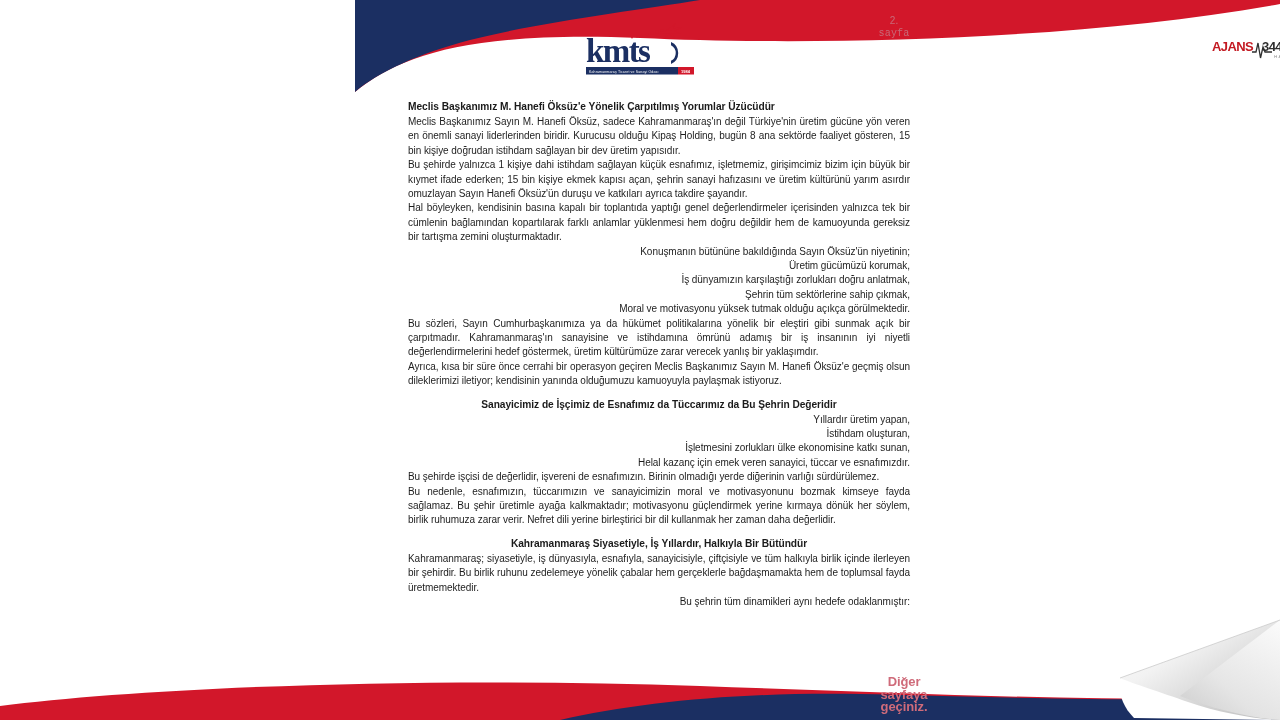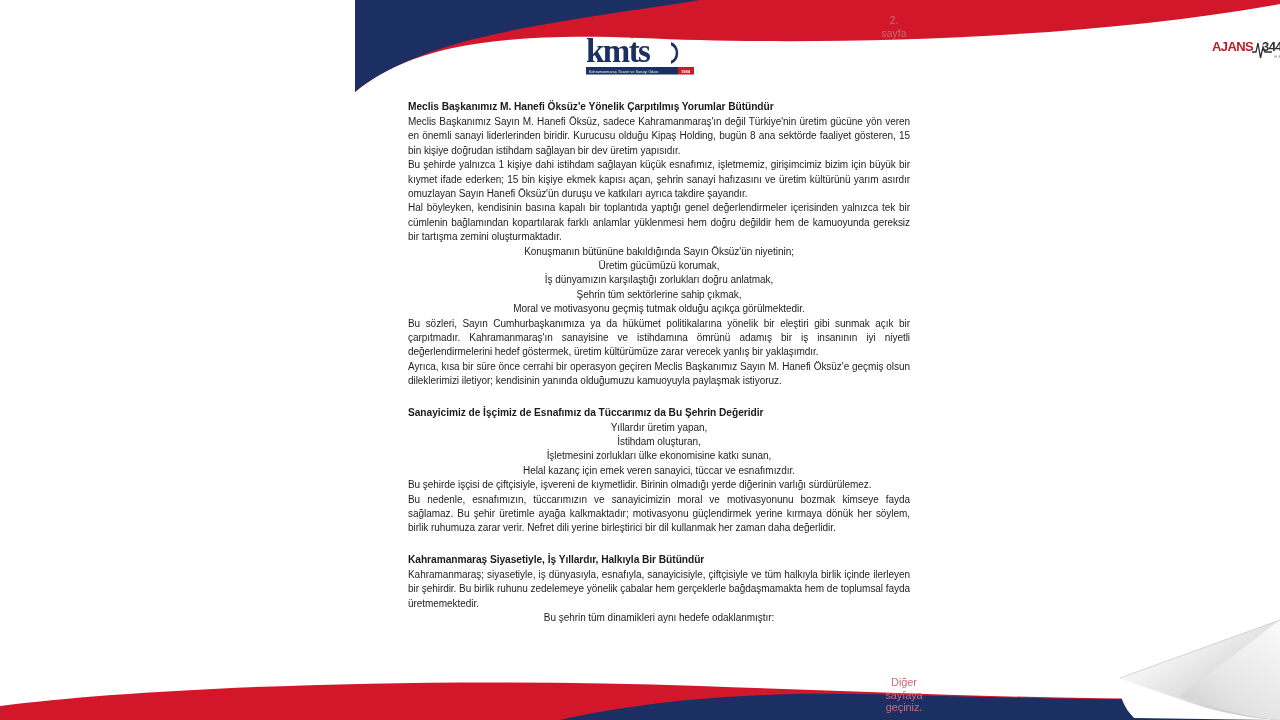--- a/index.html
+++ b/index.html
@@ -35,21 +35,21 @@
     left: 862px;
     top: 14px;
     width: 64px;
     text-align: center;
     color: #c86a78;
     font-size: 10px;
     line-height: 13px;
     letter-spacing: .2px;
   }
   #page-number .num { display: block; }
-  #page-number .word { display: block; }
+  #page-number .word { display: block; font-family: Liberation Mono, monospace; }
 
   
   #logo-kmtso {
     position: absolute;
     left: 576px;
     top: 20px;
     width: 128px;
     height: 58px;
   }
   #logo-kmtso svg { display: block; }
@@ -73,51 +73,51 @@
   }
 
   .sec-heading {
     font-size: 10.2px;
     line-height: 14.4px;
     font-weight: bold;
     color: #1b1b1b;
     letter-spacing: -0.05px;
     margin: 0 0 0.5px 0;
   }
-  .sec-heading.spaced { margin-top: 17px; }
+  .sec-heading.spaced { margin-top: 9px; text-align: center; }
 
   .para {
     font-size: 10px;
     line-height: 14.4px;
     color: #1d1d1d;
     margin: 0;
     letter-spacing: -0.05px;
   }
   .para.justify { text-align: justify; text-align-last: left; }
-  .para.plain { text-align: center; }
+  .para.plain { text-align: right; }
 
   
   #page-curl {
     position: absolute;
     right: 0;
     bottom: 0;
     width: 220px;
     height: 120px;
     pointer-events: none;
   }
   #curl-note {
     position: absolute;
     left: 876px;
     top: 676px;
     width: 56px;
     text-align: center;
     color: #cf6b7a;
-    font-size: 11px;
+    font-size: 13px;
     line-height: 12.6px;
-    font-weight: normal;
+    font-weight: bold;
     letter-spacing: -0.1px;
   }
   #curl-note span { display: block; }
 </style>
 </head>
 <body>
 
 <div id="page">
 
   <svg id="top-banner" class="banner-svg" width="1280" height="92" viewBox="0 0 1280 92">
@@ -164,38 +164,38 @@
     <svg width="94" height="26" viewBox="0 0 94 26">
       <text x="0" y="15" fill="#c31a22" font-family="'Liberation Sans', sans-serif" font-size="13" font-weight="bold" letter-spacing="-0.6">AJANS</text>
       <text x="50" y="15" fill="#2f2f2f" font-family="'Liberation Sans', sans-serif" font-size="13" font-weight="bold" letter-spacing="-0.6">344</text>
       <path d="M40,16 L44,16 L46,7 L48.5,22 L51,11 L53,16 L60,16" stroke="#2f2f2f" stroke-width="1.3" fill="none"></path>
       <text x="62" y="22" fill="#8a8a8a" font-family="'Liberation Sans', sans-serif" font-size="4.4" letter-spacing="1.4">HABER</text>
     </svg>
   </div>
 
   <div id="article">
 
-    <h2 class="sec-heading">Meclis Başkanımız M. Hanefi Öksüz'e Yönelik Çarpıtılmış Yorumlar Bütündür</h2>
+    <h2 class="sec-heading">Meclis Başkanımız M. Hanefi Öksüz'e Yönelik Çarpıtılmış Yorumlar Üzücüdür</h2>
     <p class="para justify">Meclis Başkanımız Sayın M. Hanefi Öksüz, sadece Kahramanmaraş'ın değil Türkiye'nin üretim gücüne yön veren en önemli sanayi liderlerinden biridir. Kurucusu olduğu Kipaş Holding, bugün 8 ana sektörde faaliyet gösteren, 15 bin kişiye doğrudan istihdam sağlayan bir dev üretim yapısıdır.</p>
     <p class="para justify">Bu şehirde yalnızca 1 kişiye dahi istihdam sağlayan küçük esnafımız, işletmemiz, girişimcimiz bizim için büyük bir kıymet ifade ederken; 15 bin kişiye ekmek kapısı açan, şehrin sanayi hafızasını ve üretim kültürünü yarım asırdır omuzlayan Sayın Hanefi Öksüz'ün duruşu ve katkıları ayrıca takdire şayandır.</p>
     <p class="para justify">Hal böyleyken, kendisinin basına kapalı bir toplantıda yaptığı genel değerlendirmeler içerisinden yalnızca tek bir cümlenin bağlamından kopartılarak farklı anlamlar yüklenmesi hem doğru değildir hem de kamuoyunda gereksiz bir tartışma zemini oluşturmaktadır.</p>
     <p class="para plain">Konuşmanın bütününe bakıldığında Sayın Öksüz'ün niyetinin;</p>
     <p class="para plain">Üretim gücümüzü korumak,</p>
     <p class="para plain">İş dünyamızın karşılaştığı zorlukları doğru anlatmak,</p>
     <p class="para plain">Şehrin tüm sektörlerine sahip çıkmak,</p>
-    <p class="para plain">Moral ve motivasyonu geçmiş tutmak olduğu açıkça görülmektedir.</p>
+    <p class="para plain">Moral ve motivasyonu yüksek tutmak olduğu açıkça görülmektedir.</p>
     <p class="para justify">Bu sözleri, Sayın Cumhurbaşkanımıza ya da hükümet politikalarına yönelik bir eleştiri gibi sunmak açık bir çarpıtmadır. Kahramanmaraş'ın sanayisine ve istihdamına ömrünü adamış bir iş insanının iyi niyetli değerlendirmelerini hedef göstermek, üretim kültürümüze zarar verecek yanlış bir yaklaşımdır.</p>
     <p class="para justify">Ayrıca, kısa bir süre önce cerrahi bir operasyon geçiren Meclis Başkanımız Sayın M. Hanefi Öksüz'e geçmiş olsun dileklerimizi iletiyor; kendisinin yanında olduğumuzu kamuoyuyla paylaşmak istiyoruz.</p>
 
     <h2 class="sec-heading spaced">Sanayicimiz de İşçimiz de Esnafımız da Tüccarımız da Bu Şehrin Değeridir</h2>
     <p class="para plain">Yıllardır üretim yapan,</p>
     <p class="para plain">İstihdam oluşturan,</p>
     <p class="para plain">İşletmesini zorlukları ülke ekonomisine katkı sunan,</p>
     <p class="para plain">Helal kazanç için emek veren sanayici, tüccar ve esnafımızdır.</p>
-    <p class="para justify">Bu şehirde işçisi de çiftçisiyle, işvereni de kıymetlidir. Birinin olmadığı yerde diğerinin varlığı sürdürülemez.</p>
+    <p class="para justify">Bu şehirde işçisi de değerlidir, işvereni de esnafımızın. Birinin olmadığı yerde diğerinin varlığı sürdürülemez.</p>
     <p class="para justify">Bu nedenle, esnafımızın, tüccarımızın ve sanayicimizin moral ve motivasyonunu bozmak kimseye fayda sağlamaz. Bu şehir üretimle ayağa kalkmaktadır; motivasyonu güçlendirmek yerine kırmaya dönük her söylem, birlik ruhumuza zarar verir. Nefret dili yerine birleştirici bir dil kullanmak her zaman daha değerlidir.</p>
 
     <h2 class="sec-heading spaced">Kahramanmaraş Siyasetiyle, İş Yıllardır, Halkıyla Bir Bütündür</h2>
     <p class="para justify">Kahramanmaraş; siyasetiyle, iş dünyasıyla, esnafıyla, sanayicisiyle, çiftçisiyle ve tüm halkıyla birlik içinde ilerleyen bir şehirdir. Bu birlik ruhunu zedelemeye yönelik çabalar hem gerçeklerle bağdaşmamakta hem de toplumsal fayda üretmemektedir.</p>
     <p class="para plain">Bu şehrin tüm dinamikleri aynı hedefe odaklanmıştır:</p>
   </div>
 
   <svg id="bottom-banner" class="banner-svg" width="1280" height="44" viewBox="0 0 1280 44">
     <path d="M0,44 L0,30 C140,12 420,0 700,10 C900,17 1100,26 1280,22 L1280,44 Z" fill="#d2172a"></path>
     <path d="M560,44 L1280,44 L1280,22 C1120,26 960,20 860,18 C740,16 640,26 560,44 Z" fill="#1b2f62"></path>

